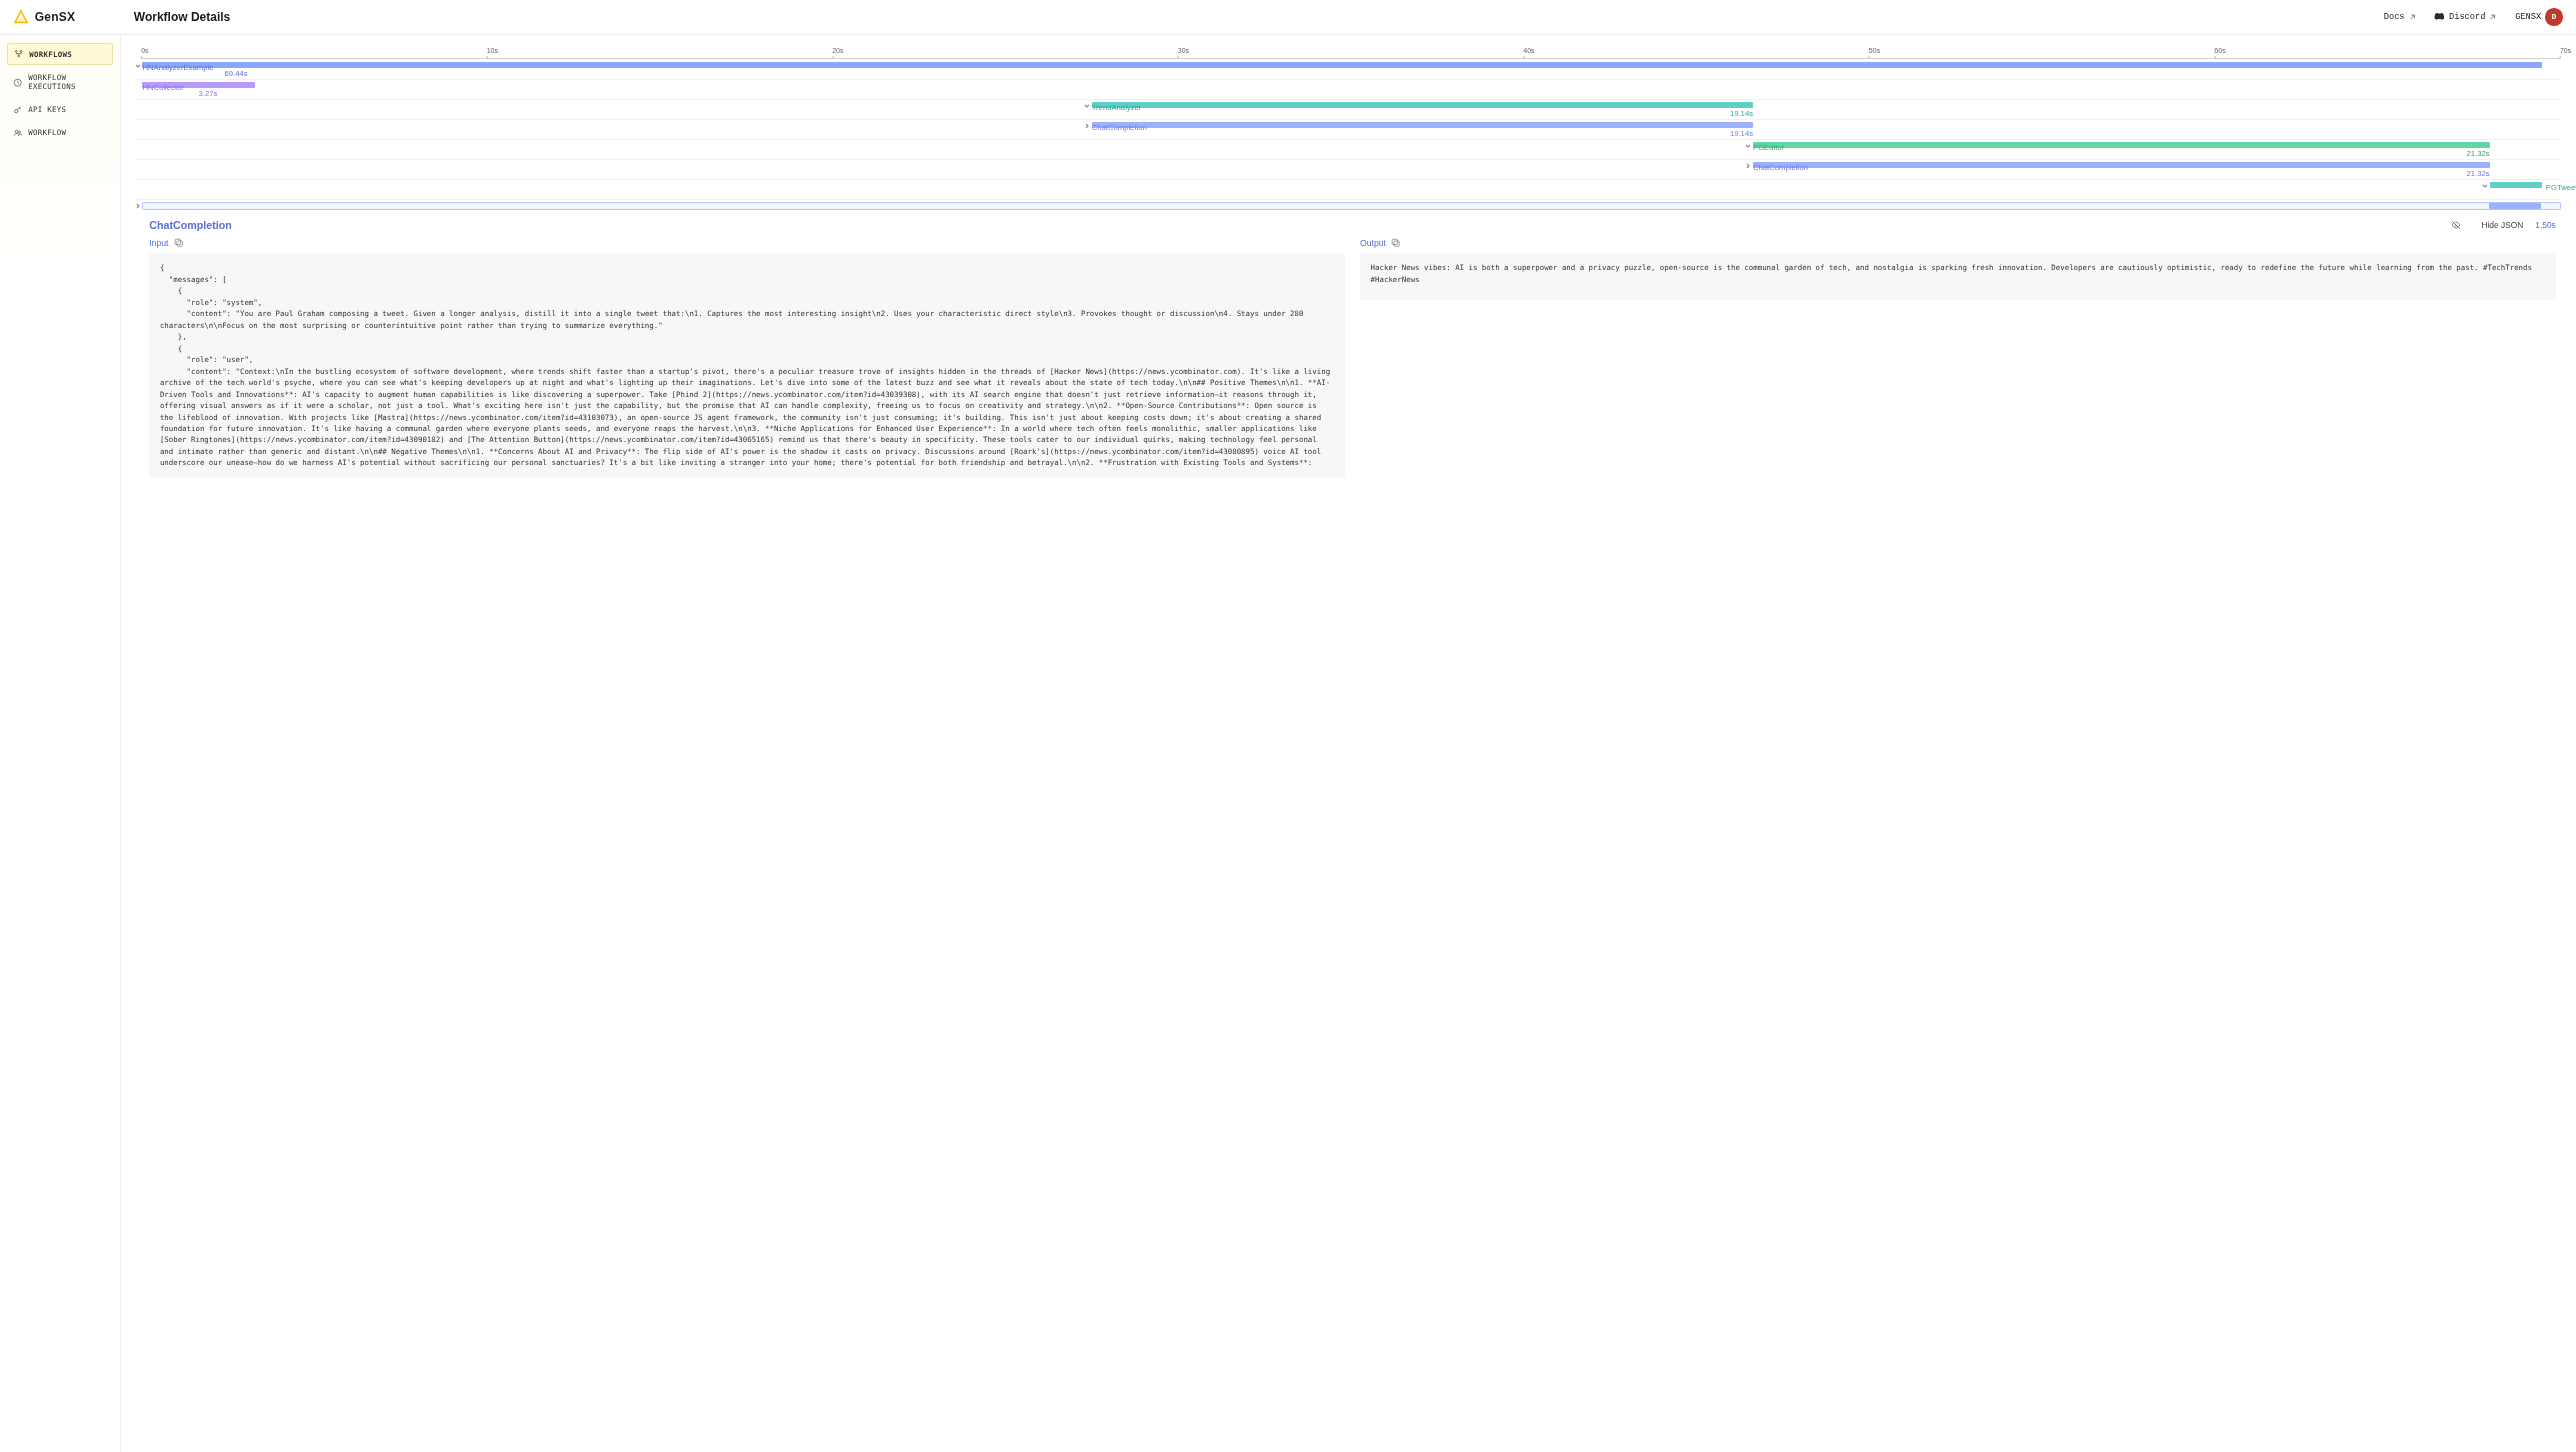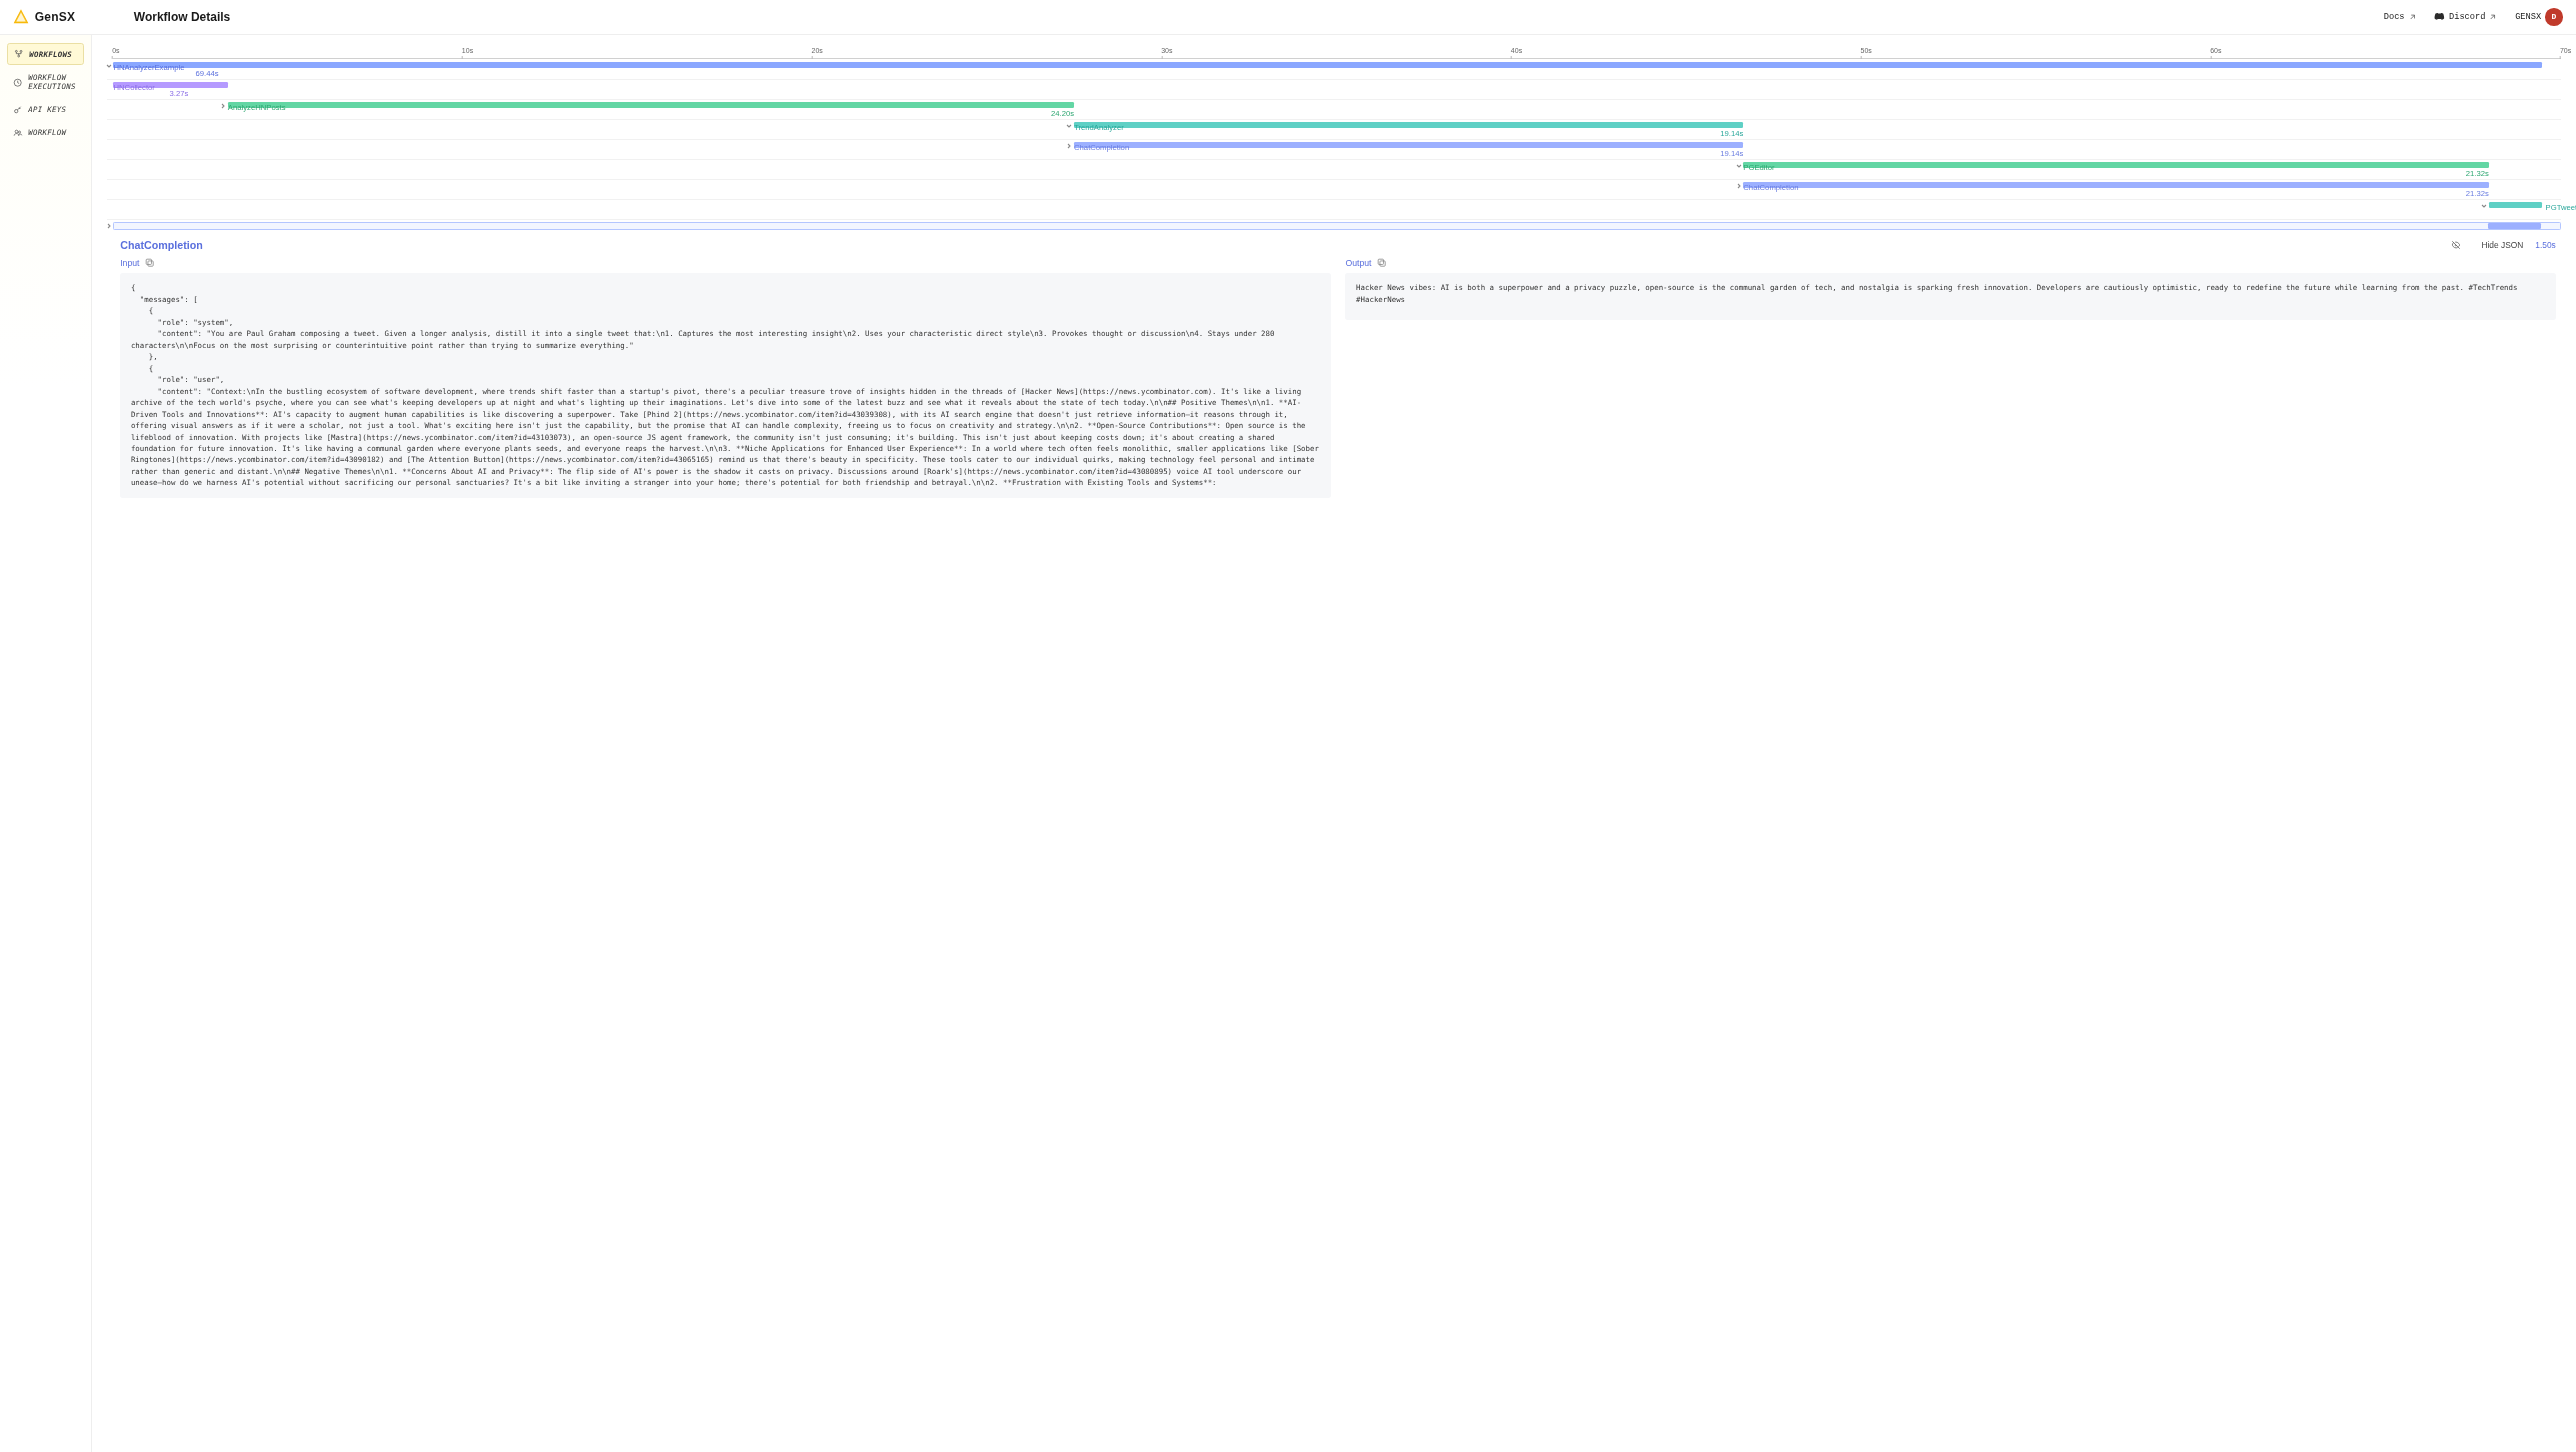--- a/index.html
+++ b/index.html
@@ -13,21 +13,21 @@
 .logo-text { font-weight: 700; font-size: 12px; letter-spacing: 0.2px; }
 .page-title { font-size: 12px; font-weight: 600; margin-left: 13.4px; }
 .header-spacer { flex: 1; }
 .header-links { display: flex; align-items: center; gap: 19px; font-family: Liberation Mono, monospace; }
 .hlink { display: flex; align-items: center; gap: 4px; font-size: 8.7px; font-weight: 500; cursor: pointer; }
 .ext-icon { width: 6.7px; height: 6.7px; }
 .avatar { width: 17.4px; height: 17.4px; border-radius: 50%; background: #c03a2b; color: #fff; display:flex; align-items:center; justify-content:center; font-size: 8px; font-weight: 600; }
 
 
 .body { display: flex; flex: 1; min-height: 0; }
-.sidebar { width: 92px; padding: 8px 6.7px; border-right: 0.7px solid #eee; background: linear-gradient(180deg, #fffef7 0%, #ffffff 25%); font-style: italic; }
+.sidebar { width: 121px; padding: 8px 6.7px; border-right: 0.7px solid #eee; background: linear-gradient(180deg, #fffef7 0%, #ffffff 25%); }
 .nav-item { display: flex; align-items: center; gap: 5.4px; padding: 5.4px 6.7px; font-family: ui-monospace, "SF Mono", Menlo, monospace; font-size: 7.4px; letter-spacing: 0.3px; color: #333; cursor: pointer; border-radius: 2.7px; margin-bottom: 2.7px; }
 .nav-item.active { background: #fff9d6; border: 0.7px solid #eadfa3; font-weight: 600; }
 .nav-icon { width: 9.4px; height: 9.4px; flex-shrink:0; }
 
 .content { flex: 1; overflow: auto; padding: 12px 14.8px 27px 14.8px; }
 
 
 .timeline-wrapper { position: relative; }
 .time-axis { position: relative; height: 12px; margin-left: 6.7px; border-bottom: 0.7px solid #d0d0d0; }
 .tick { position: absolute; top: 0; font-size: 7px; color: #666; transform: translateX(-1.3px); }
@@ -166,32 +166,20 @@
             </div>
             <div class="span-row">
               <div style="position: absolute; inset: 0px 0px 0px 6.7px;">
                 <div class="bar" style="left: 0%; width: 4.67143%; background: rgb(181, 154, 255);"></div>
                 <div class="row-label" style="color: rgb(139, 111, 230); left: 0%;">HNCollector</div>
                 <div class="row-dur" style="color: rgb(139, 111, 230); left: calc(0% + 56px);">3.27s</div>
               </div>
             </div>
             <div class="span-row">
               <div style="position: absolute; inset: 0px 0px 0px 6.7px;">
-                <div class="toggle" style="left: calc(4.67143% - 9.4px);">
-                  <svg class="chev" viewBox="0 0 12 12" fill="none" stroke="currentColor" stroke-width="1.6">
-                    <path d="M4.5 3l3 3-3 3"></path>
-                  </svg>
-                </div>
-                <div class="bar" style="left: 4.67143%; width: 34.5714%; background: rgb(99, 214, 164);"></div>
-                <div class="row-label" style="color: rgb(47, 167, 114); left: 4.67143%;">AnalyzeHNPosts</div>
-                <div class="row-dur" style="color: rgb(47, 167, 114); right: 60.7571%; left: auto;">24.20s</div>
-              </div>
-            </div>
-            <div class="span-row">
-              <div style="position: absolute; inset: 0px 0px 0px 6.7px;">
                 <div class="toggle" style="left: calc(39.2429% - 9.4px);">
                   <svg class="chev" viewBox="0 0 12 12" fill="none" stroke="currentColor" stroke-width="1.6">
                     <path d="M3 4.5l3 3 3-3"></path>
                   </svg>
                 </div>
                 <div class="bar" style="left: 39.2429%; width: 27.3429%; background: rgb(95, 208, 197);"></div>
                 <div class="row-label" style="color: rgb(42, 167, 155); left: 39.2429%;">TrendAnalyzer</div>
                 <div class="row-dur" style="color: rgb(42, 167, 155); right: 33.4143%; left: auto;">19.14s</div>
               </div>
             </div>

